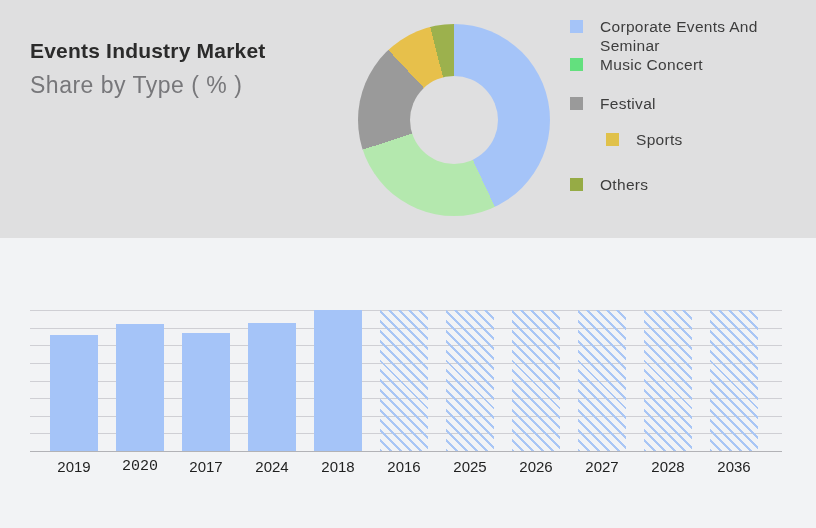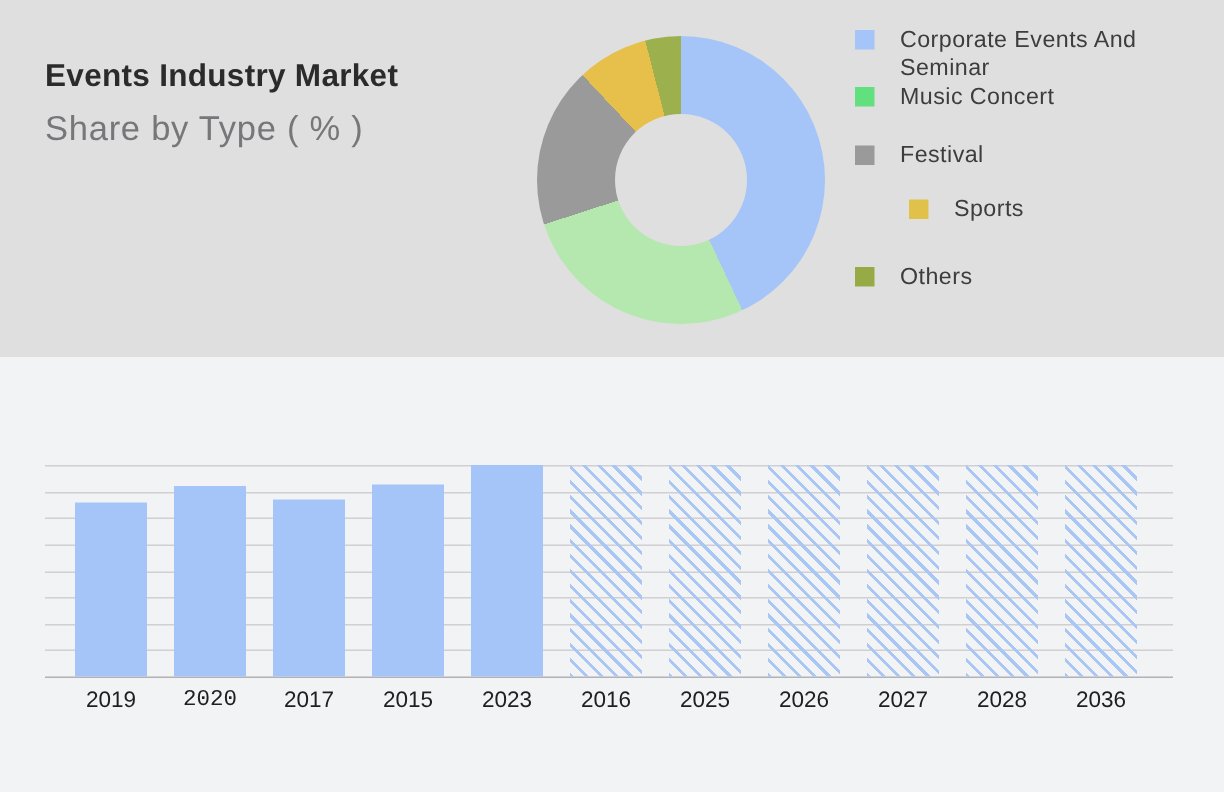--- a/index.html
+++ b/index.html
@@ -76,23 +76,23 @@
         <div class="gridline" style="top: 106px;"></div>
         <div class="gridline" style="top: 123px;"></div>
         <div class="gridline baseline" style="top: 141px;"></div>
         <div class="bar" style="left: 20px; height: 116px; background: rgb(165, 196, 248);"></div>
         <div class="year-label" style="left: 11px;">2019</div>
         <div class="bar" style="left: 86px; height: 127px; background: rgb(165, 196, 248);"></div>
         <div class="year-label" style="left: 77px; font-family: Liberation Mono, monospace;">2020</div>
         <div class="bar" style="left: 152px; height: 118px; background: rgb(165, 196, 248);"></div>
         <div class="year-label" style="left: 143px;">2017</div>
         <div class="bar" style="left: 218px; height: 128px; background: rgb(165, 196, 248);"></div>
-        <div class="year-label" style="left: 209px;">2015</div>
+        <div class="year-label" style="left: 209px;">2024</div>
         <div class="bar" style="left: 284px; height: 141px; background: rgb(165, 196, 248);"></div>
-        <div class="year-label" style="left: 275px;">2023</div>
+        <div class="year-label" style="left: 275px;">2018</div>
         <div class="bar" style="left: 350px; height: 141px; background: repeating-linear-gradient(45deg, rgb(169, 198, 245) 0px, rgb(169, 198, 245) 2px, transparent 2px, transparent 7px);"></div>
         <div class="year-label" style="left: 341px;">2016</div>
         <div class="bar" style="left: 416px; height: 141px; background: repeating-linear-gradient(45deg, rgb(169, 198, 245) 0px, rgb(169, 198, 245) 2px, transparent 2px, transparent 7px);"></div>
         <div class="year-label" style="left: 407px;">2025</div>
         <div class="bar" style="left: 482px; height: 141px; background: repeating-linear-gradient(45deg, rgb(169, 198, 245) 0px, rgb(169, 198, 245) 2px, transparent 2px, transparent 7px);"></div>
         <div class="year-label" style="left: 473px;">2026</div>
         <div class="bar" style="left: 548px; height: 141px; background: repeating-linear-gradient(45deg, rgb(169, 198, 245) 0px, rgb(169, 198, 245) 2px, transparent 2px, transparent 7px);"></div>
         <div class="year-label" style="left: 539px;">2027</div>
         <div class="bar" style="left: 614px; height: 141px; background: repeating-linear-gradient(45deg, rgb(169, 198, 245) 0px, rgb(169, 198, 245) 2px, transparent 2px, transparent 7px);"></div>
         <div class="year-label" style="left: 605px;">2028</div>

